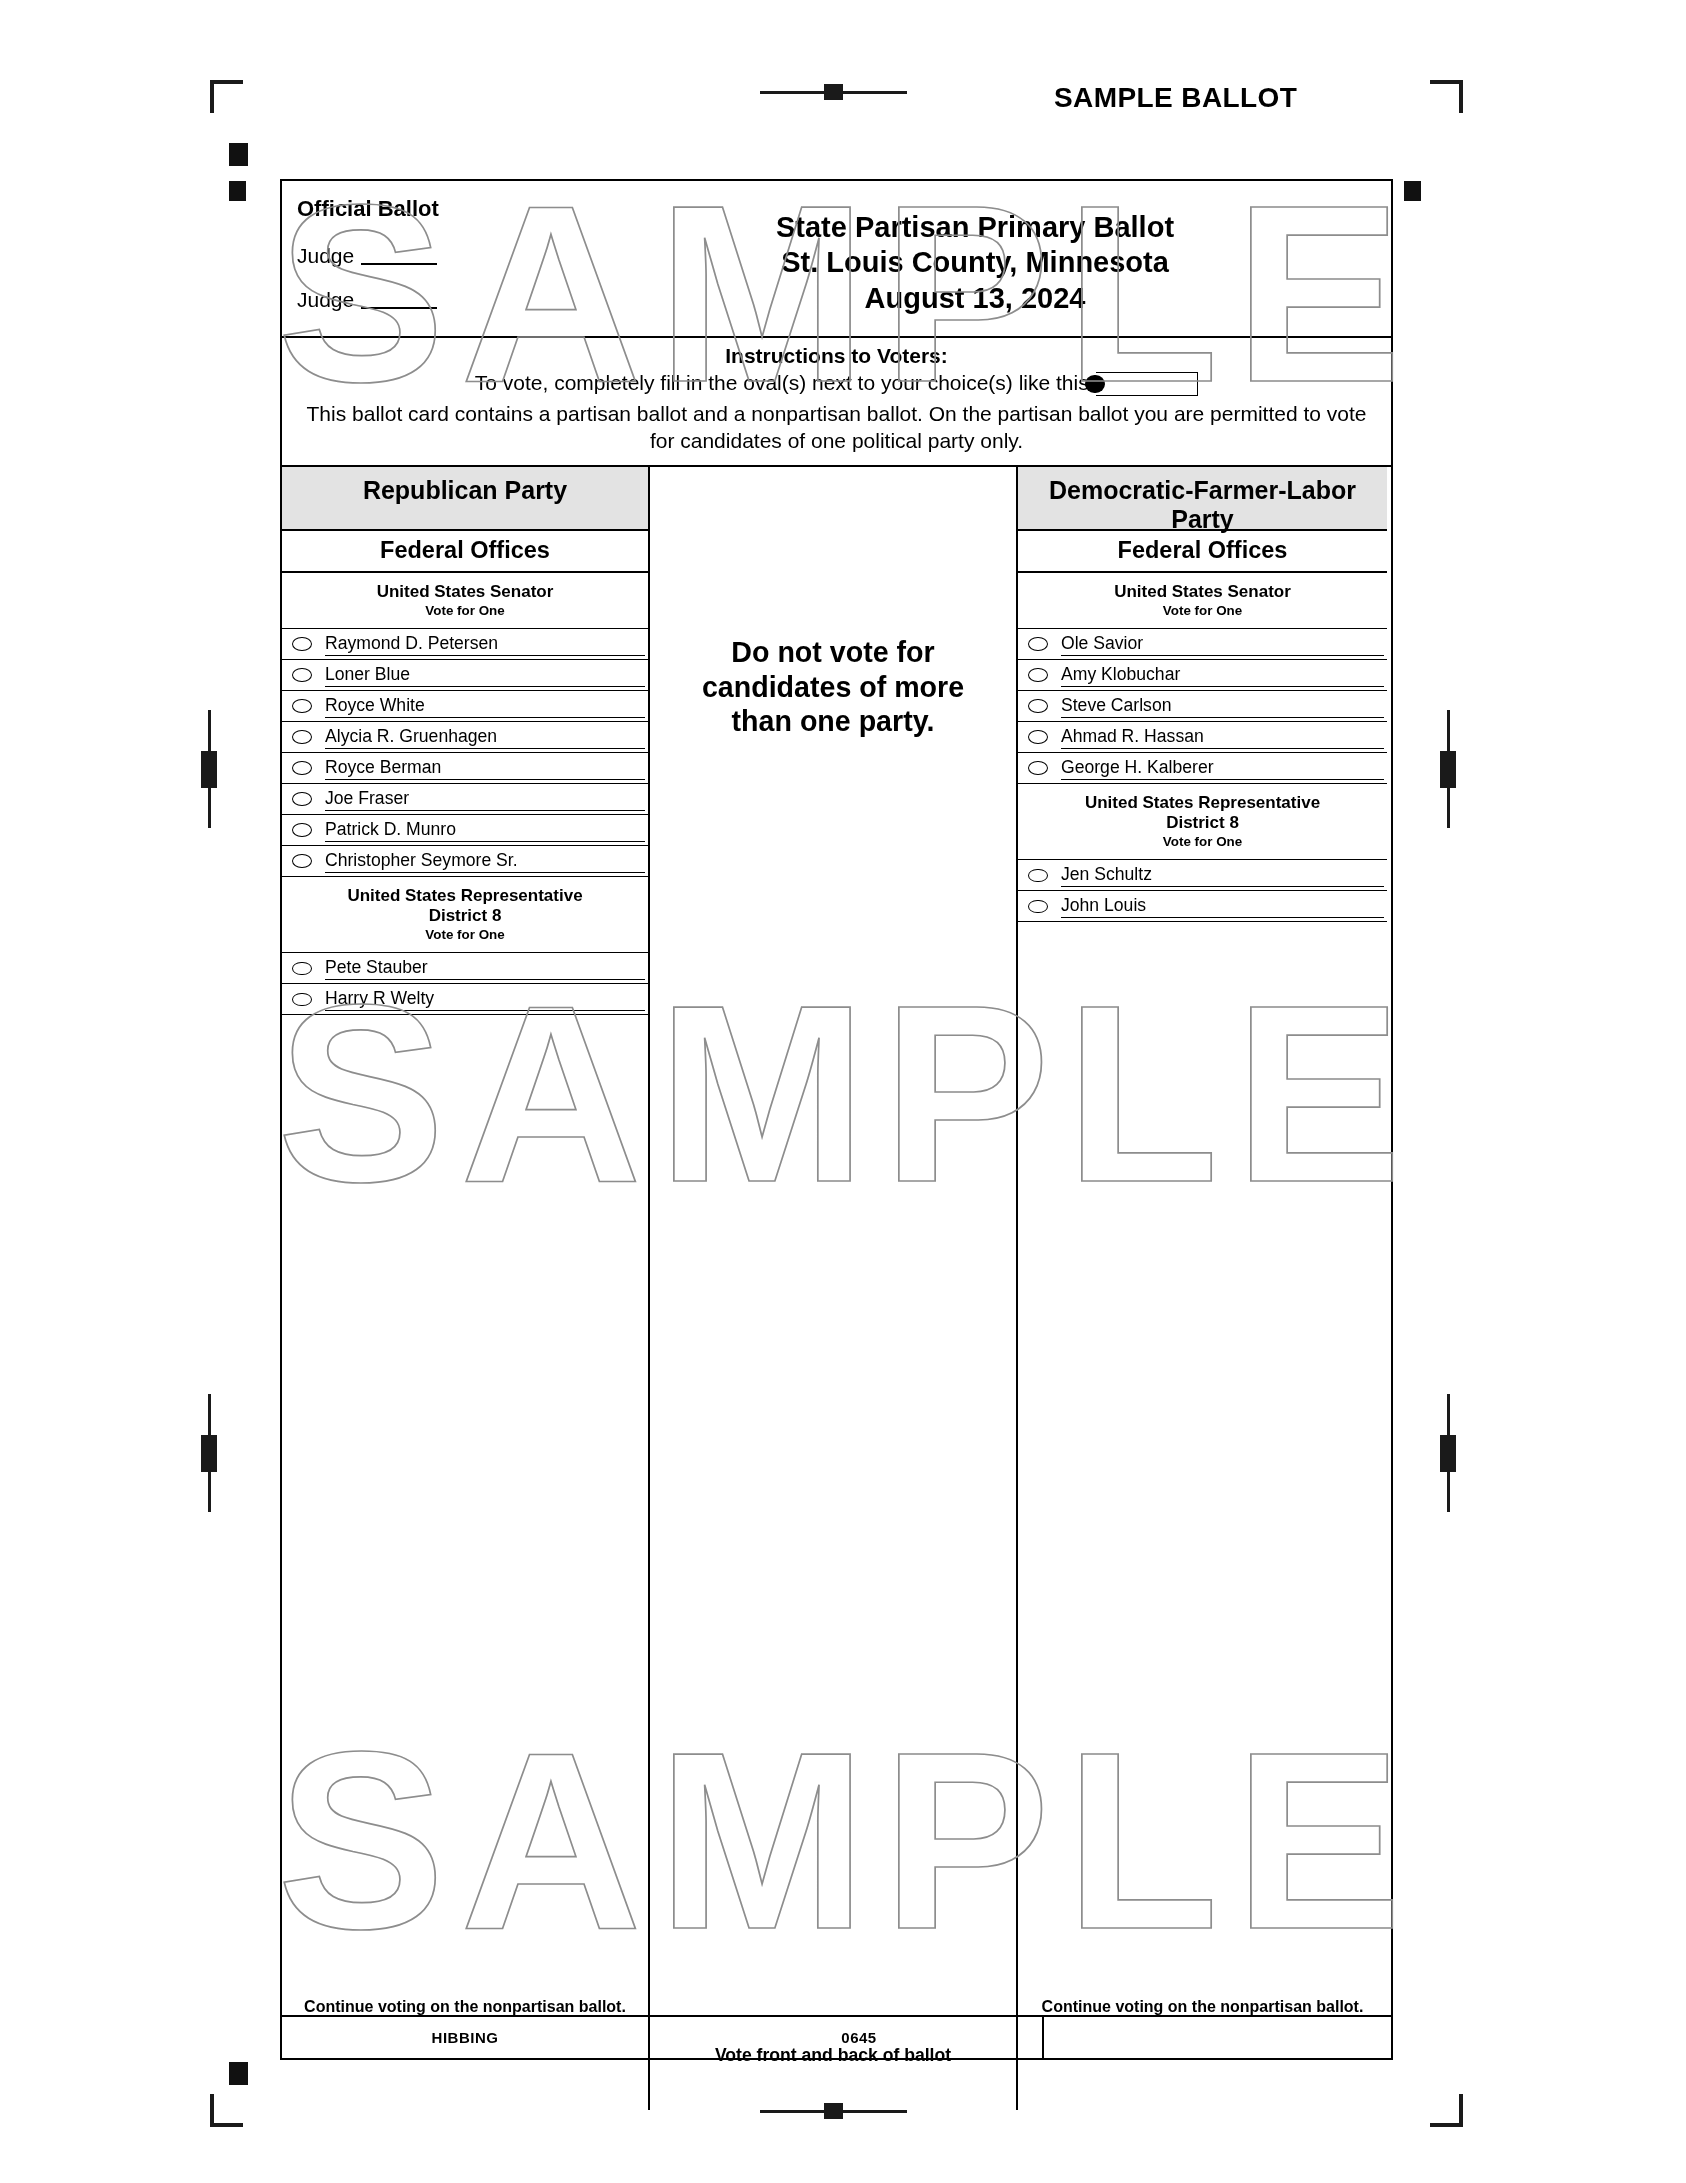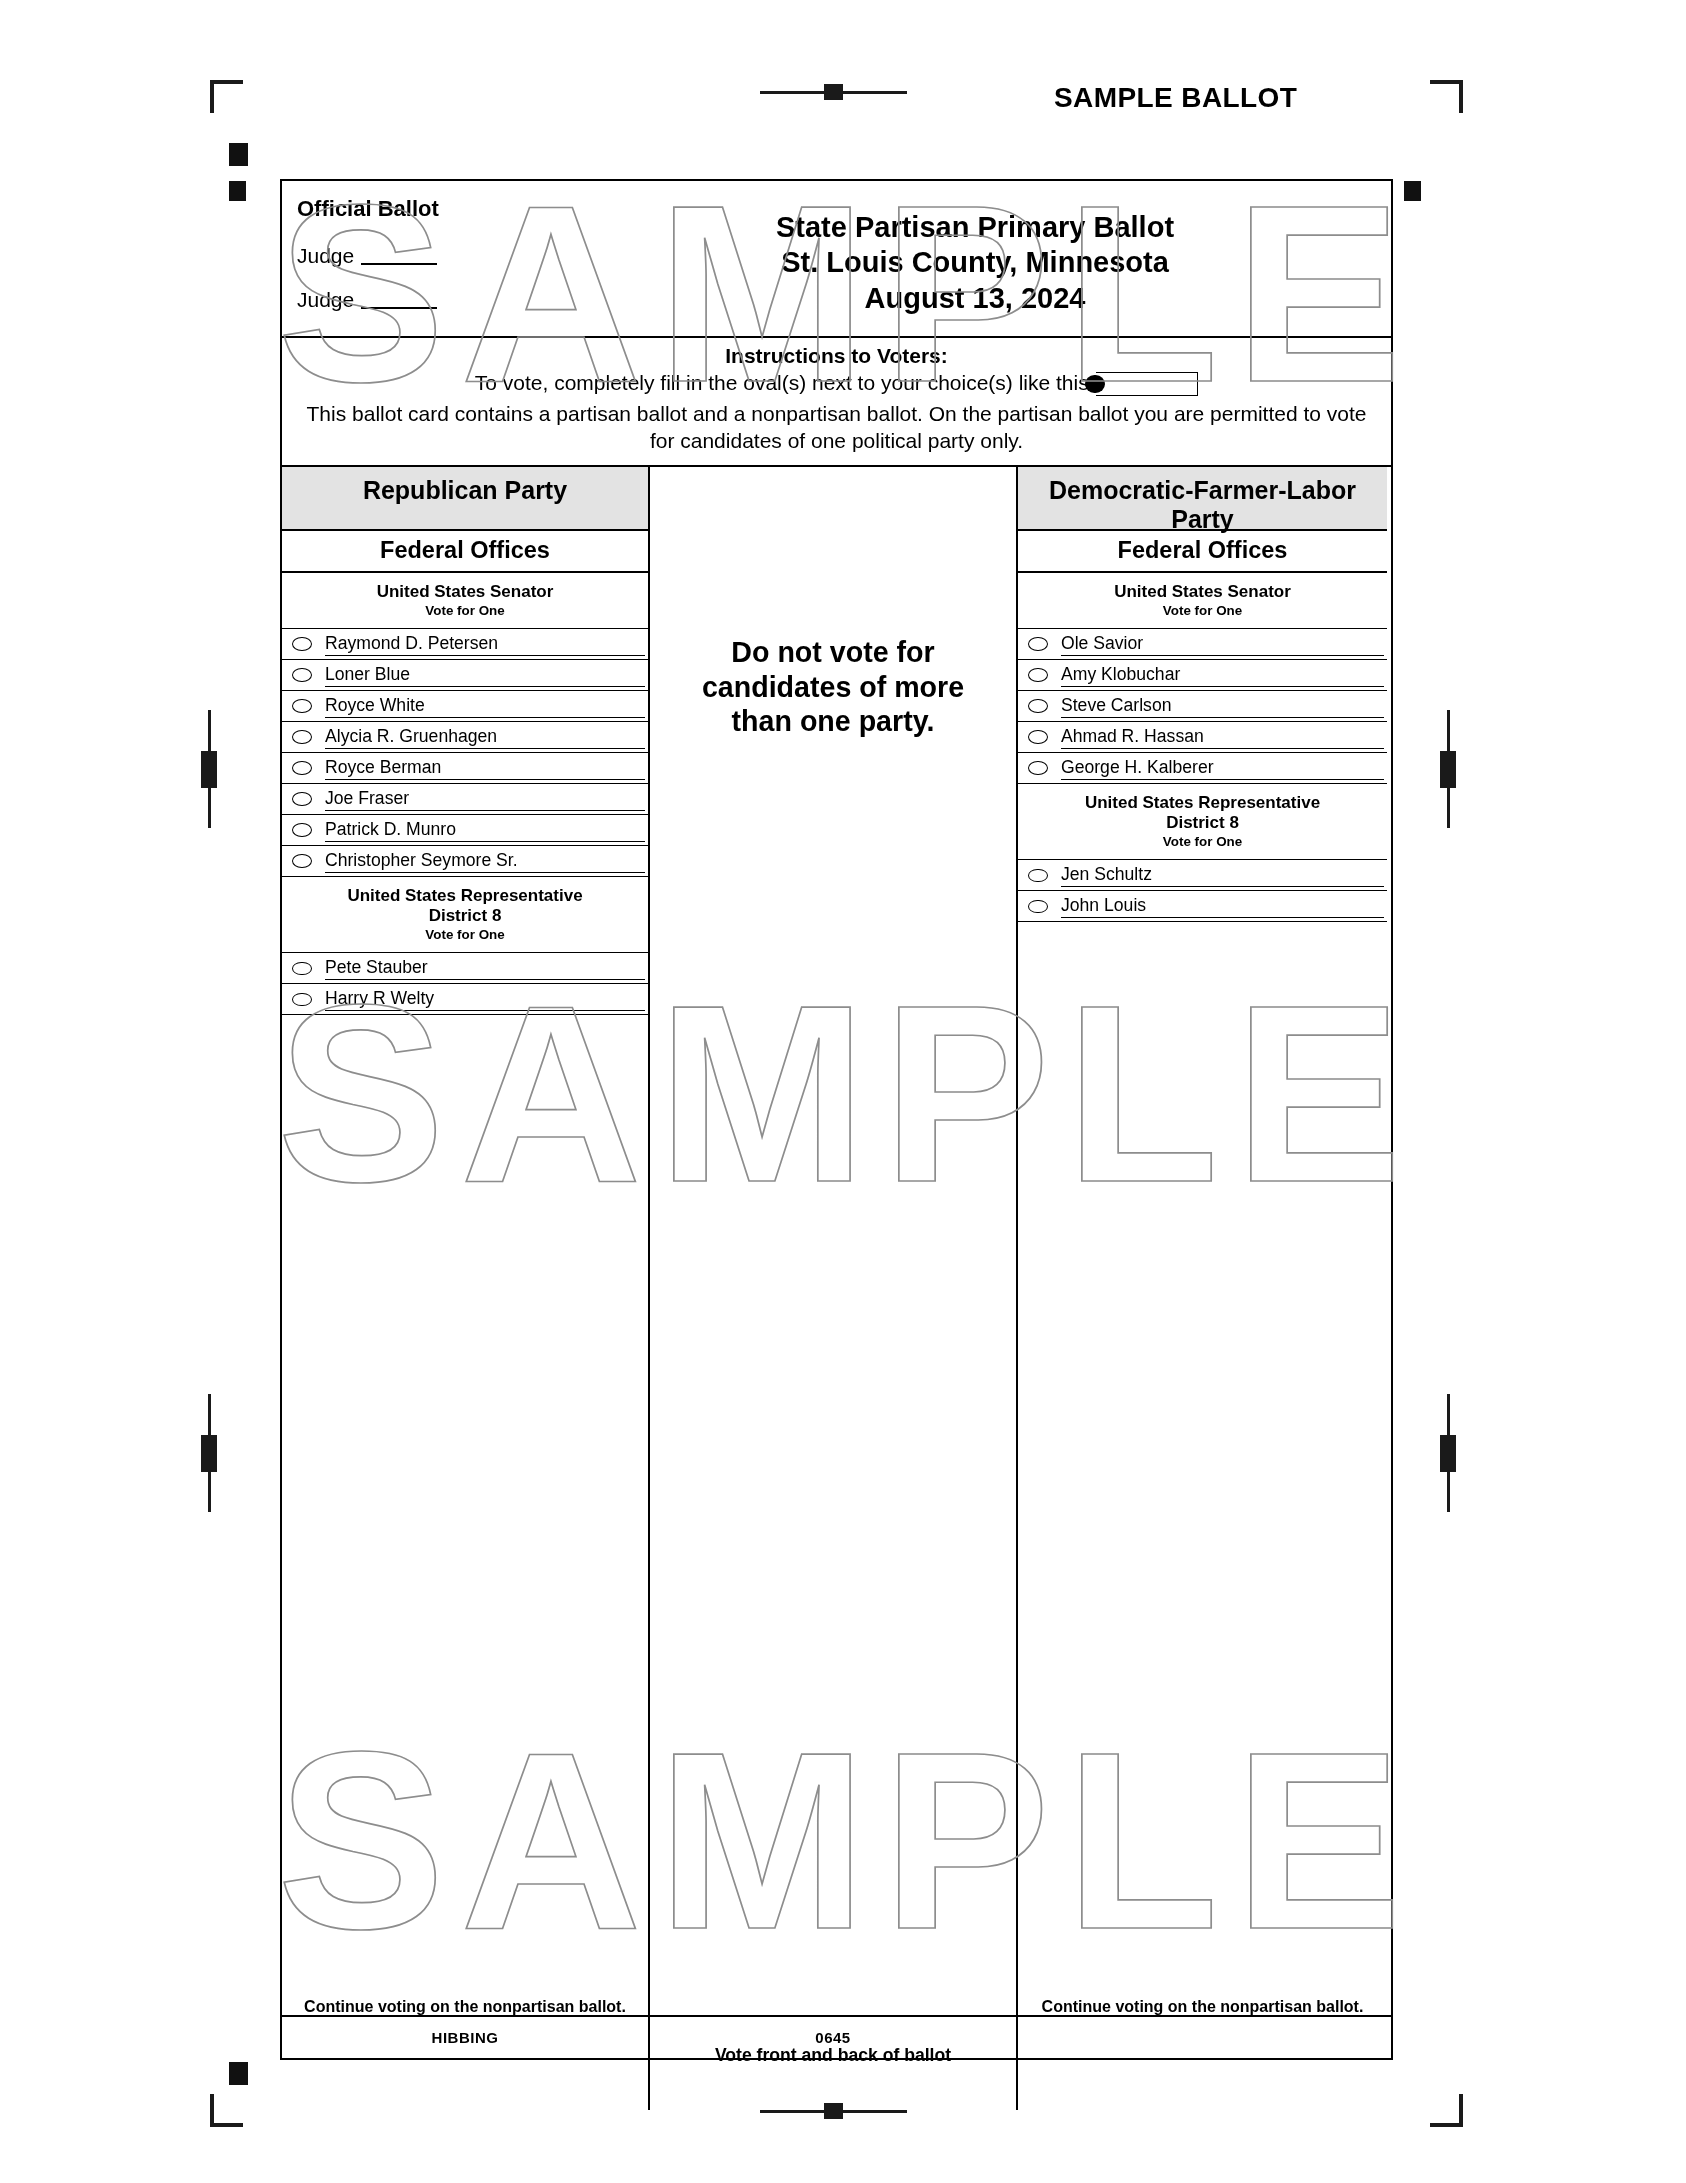--- a/index.html
+++ b/index.html
@@ -149,21 +149,21 @@
   .footer{
     position:absolute;left:0;right:0;bottom:0;height:41px;
     border-top:2.5px solid #000;display:flex;
   }
   .footer .fcell{
     display:flex;align-items:center;justify-content:center;
     font-size:15px;font-weight:bold;letter-spacing:0.5px;
     box-sizing:border-box;
   }
   .footer .f1{width:368px;border-right:2.5px solid #000;}
-  .footer .f2{width:368px;border-right:2.5px solid #000;}
+  .footer .f2{width:368px;border-right:2.5px solid #000;margin-left:26px;}
   .footer .f3{width:369px;}
 
   
   .wm{
     position:absolute;
     font-size:269px;font-weight:bold;
     letter-spacing:15px;
     color:transparent;
     -webkit-text-stroke:1.7px #8d8d8d;
     pointer-events:none;

